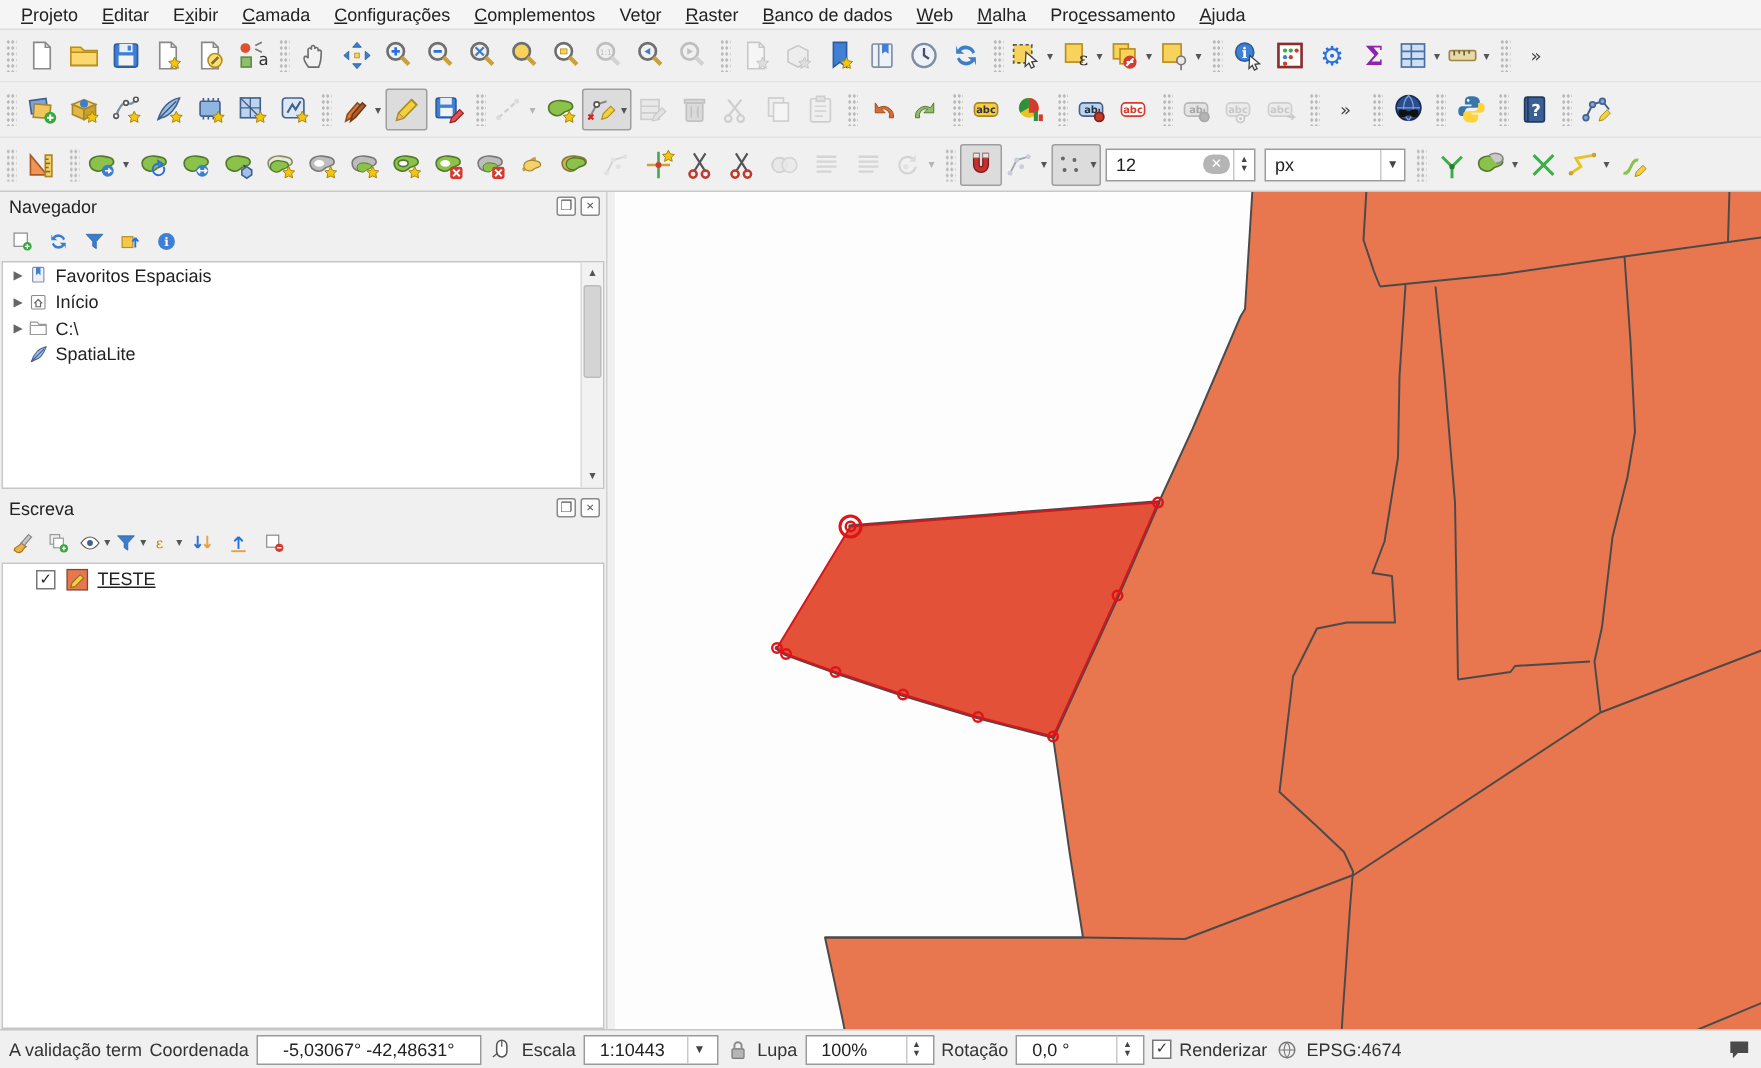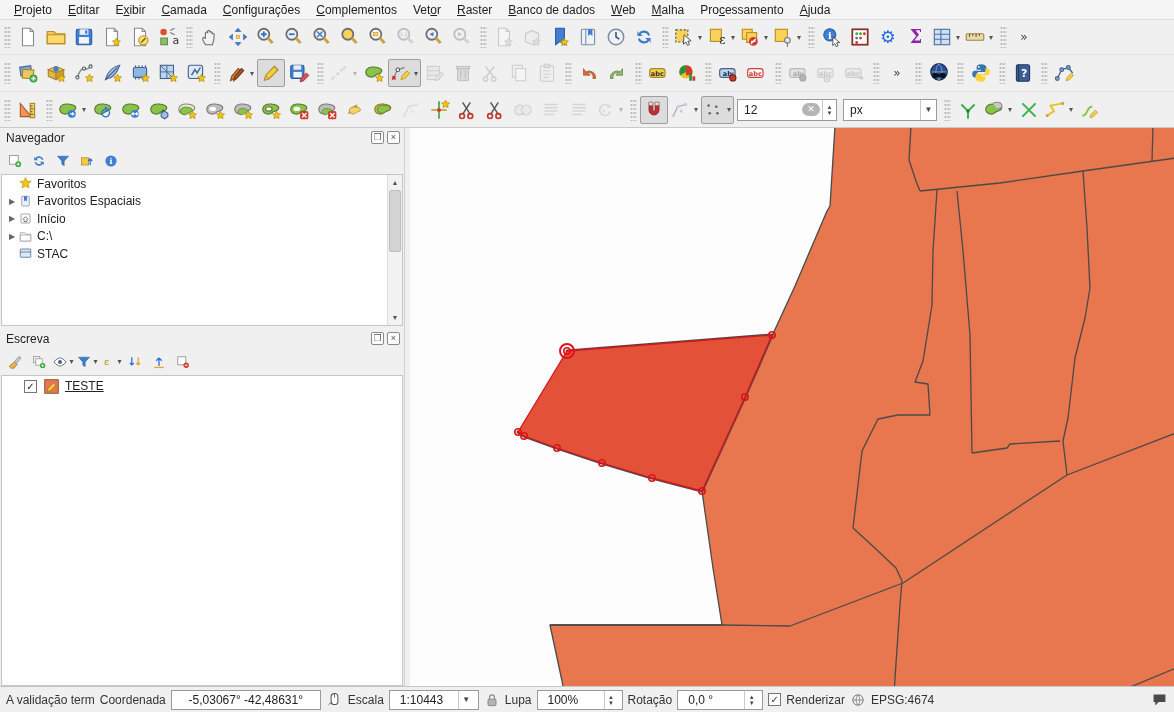--- a/index.html
+++ b/index.html
@@ -1014,29 +1014,20 @@
             <span style="display: flex;">
               <svg width="16" height="16" viewBox="0 0 20 20">
                 <circle cx="10" cy="10" r="7" fill="#3f7fd4"></circle>
                 <text x="10" y="14" font-size="10" font-weight="bold" text-anchor="middle" fill="#fff" font-family="DejaVu Serif">i</text>
               </svg>
             </span>
           </div>
         </div>
       <div class="tree nav-tree" id="nav-tree">
 
-      <div class="tree-row">
-            <span class="tw"></span>
-            <span style="display: flex;">
-              <svg width="15" height="15" viewBox="0 0 20 20">
-                <path d="M10 2l2.2 4.8 5.3.5-4 3.5 1.2 5.2L10 13.2 5.3 16l1.2-5.2-4-3.5 5.3-.5z" fill="#f3c512" stroke="#a88400" stroke-width=".7"></path>
-              </svg>
-            </span>
-            <span class="tlabel">Favoritos</span>
-          </div>
           <div class="tree-row">
             <span class="tw">▶</span>
             <span style="display: flex;">
               <svg width="15" height="15" viewBox="0 0 20 20">
                 <rect x="5" y="3" width="10" height="13" rx="1" fill="#eef2f8" stroke="#7d8da3"></rect>
                 <path d="M8 3h4v7l-2-1.8L8 10z" fill="#3f7fd4"></path>
               </svg>
             </span>
             <span class="tlabel">Favoritos Espaciais</span>
           </div>
@@ -1057,25 +1048,25 @@
                 <path d="M3 5h6l1.6 2H17v9H3z" fill="#fdfdfd" stroke="#9a9a9a"></path>
                 <path d="M3 8h14v8H3z" fill="#fff" stroke="#9a9a9a"></path>
               </svg>
             </span>
             <span class="tlabel">C:\</span>
           </div>
           <div class="tree-row">
             <span class="tw"></span>
             <span style="display: flex;">
               <svg width="15" height="15" viewBox="0 0 20 20">
-                <rect x="3" y="4" width="14" height="11" rx="1" fill="#dde8f5" stroke="#44618c"></rect>
-                <path d="M3 8h14" stroke="#44618c"></path>
-              </svg>
-            </span>
-            <span class="tlabel">STAC</span>
+                <path d="M4 16C6 9 11 4 17 3c-2 6-6 11-11 12z" fill="#9fc0e8" stroke="#44618c"></path>
+                <path d="M4 16L15 5" stroke="#44618c"></path>
+              </svg>
+            </span>
+            <span class="tlabel">SpatiaLite</span>
           </div>
           <div class="scrollbar">
           <div class="sb-btn">▲</div>
           <div class="sb-track">
               <div class="sb-thumb"></div>
             </div>
           <div class="sb-btn">▼</div>
         </div>
         </div>
     </div>

